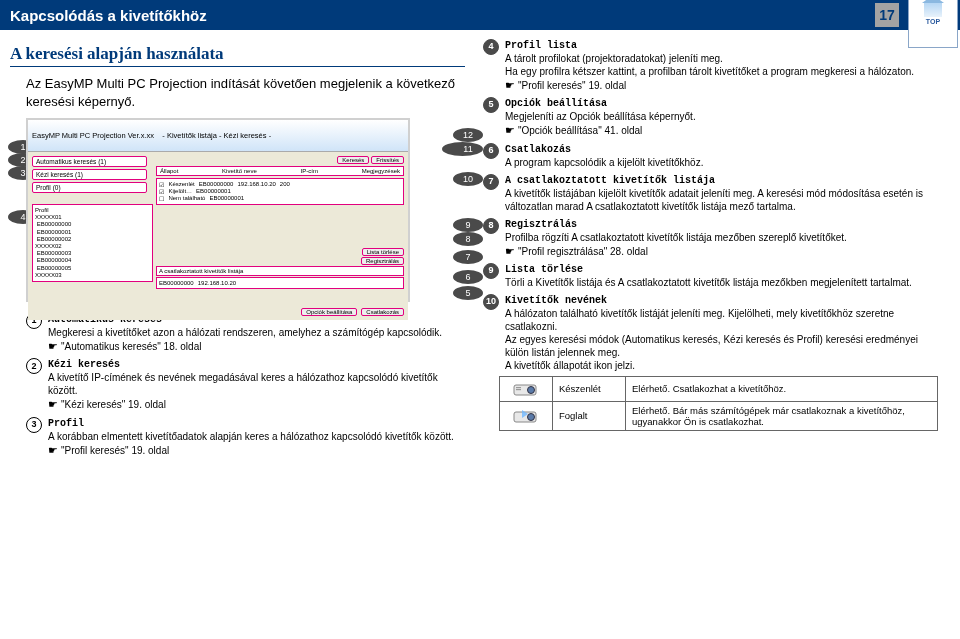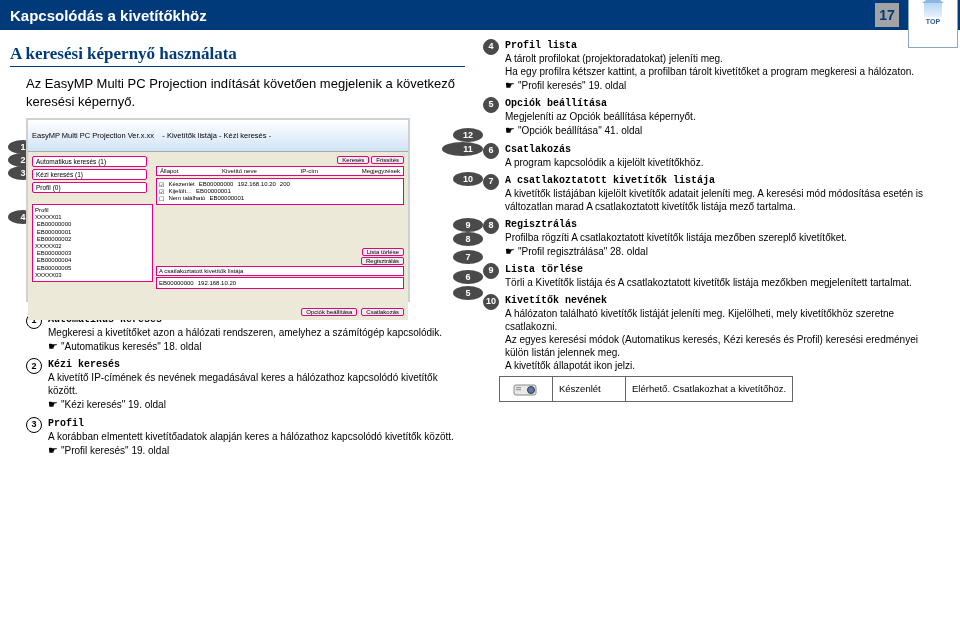--- a/index.html
+++ b/index.html
@@ -129,21 +129,21 @@
     position: absolute;
     width: 30px;
     height: 14px;
     border-radius: 50%;
     background: #4a4a4a;
     color: #fff;
     font-size: 9px;
     display: flex;
     align-items: center;
     justify-content: center;
-    font-weight: bold;
+    font-weight: normal;
   }
   .def-item {
     display: flex;
     margin: 0 0 4px 16px;
     font-size: 10px;
     line-height: 1.3;
   }
   .def-num {
     width: 14px;
     height: 14px;
@@ -198,21 +198,21 @@
   <div class="page-num-box">17</div>
   <div class="logo-box">
     <div class="logo-house"></div>
     <div>TOP</div>
   </div>
 </div>
 
 <div class="content">
 
   <div class="col">
-    <div class="section-title">A keresési képernyő használata</div>
+    <div class="section-title">A keresési alapján használata</div>
     <p class="intro">Az EasyMP Multi PC Projection indítását követően megjelenik a következő keresési képernyő.</p>
 
     <div class="screenshot-wrap">
 
       <div class="callout" style="left:-18px; top:22px;">1</div>
       <div class="callout" style="left:-18px; top:35px;">2</div>
       <div class="callout" style="left:-18px; top:48px;">3</div>
       <div class="callout" style="left:-18px; top:92px;">4</div>
 
       <div class="callout" style="right:-18px; top:10px;">12</div>
@@ -357,16 +357,27 @@
           <svg class="proj-icon" viewBox="0 0 26 18">
             <rect x="1" y="5" width="22" height="10" rx="2" fill="#e8e8e8" stroke="#888"></rect>
             <circle cx="18" cy="10" r="3.5" fill="#5a7aa8" stroke="#334"></circle>
             <rect x="3" y="7" width="5" height="1.2" fill="#999"></rect>
             <rect x="3" y="9" width="5" height="1.2" fill="#999"></rect>
           </svg>
         </td>
         <td style="width:60px;">Készenlét</td>
         <td>Elérhető. Csatlakozhat a kivetítőhöz.</td>
       </tr>
+      <tr>
+        <td style="text-align:center;">
+          <svg class="proj-icon" viewBox="0 0 26 18">
+            <rect x="1" y="5" width="22" height="10" rx="2" fill="#e8e8e8" stroke="#888"></rect>
+            <circle cx="18" cy="10" r="3.5" fill="#5a7aa8" stroke="#334"></circle>
+            <polygon points="9,3 15,7 9,11" fill="#6fb8ff" opacity="0.8"></polygon>
+          </svg>
+        </td>
+        <td>Foglalt</td>
+        <td>Elérhető. Bár más számítógépek már csatlakoznak a kivetítőhöz, ugyanakkor Ön is csatlakozhat.</td>
+      </tr>
     </tbody>
       </table>
   </div>
 </div>
 
 </body></html>

